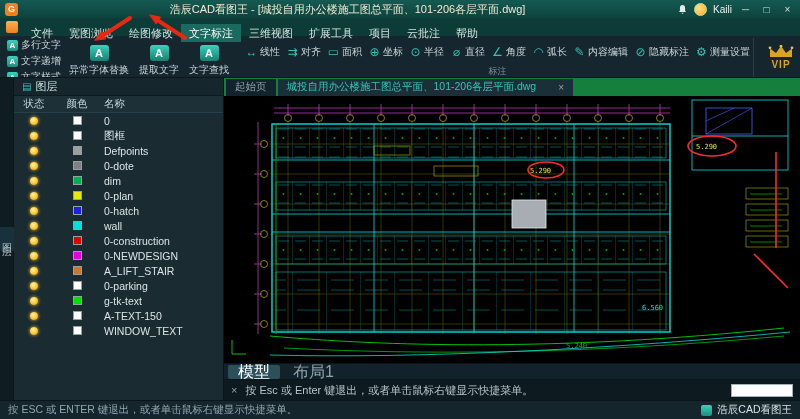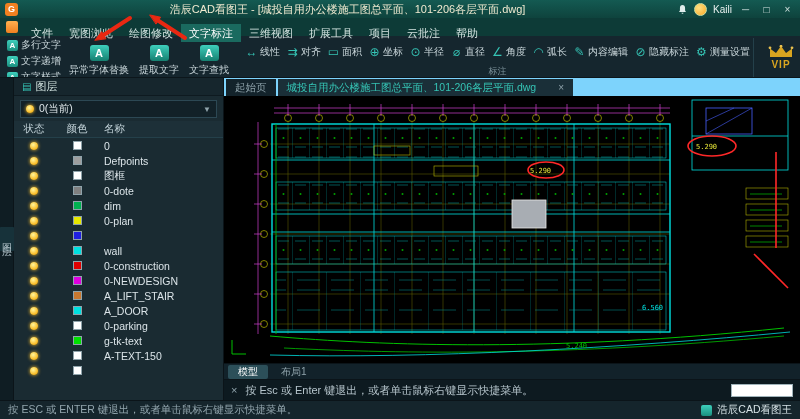--- a/index.html
+++ b/index.html
@@ -69,29 +69,29 @@
   .lrow { display:flex; align-items:center; height:15px; font-size:10.5px; color:#dbe4e8; }
   .cell-state { width:40px; display:flex; justify-content:center; }
   .cell-color { width:46px; display:flex; justify-content:center; }
   .swatch { width:9px; height:9px; border:1px solid #8fa3ab; display:inline-block; }
   .bulb { width:8px; height:8px; border-radius:50%;
           background:radial-gradient(circle at 40% 35%, #fff59d, #fbc02d 60%, #b8860b);
           box-shadow:0 0 3px 1px rgba(251,192,45,.55); display:inline-block; }
   .lname { flex:1; padding-left:4px; white-space:nowrap; overflow:hidden; }
 
   .main { flex:1; display:flex; flex-direction:column; min-width:0; }
-  .doctabs { height:18px; background:#7dd3fc; display:flex; align-items:flex-end; gap:2px; padding:0 2px; }
+  .doctabs { height:18px; background:#15803d; display:flex; align-items:center; gap:2px; padding:0 2px; }
   .dtab { height:17px; display:flex; align-items:center; gap:6px; padding:0 9px; font-size:10.5px; color:#8fa3ab;
           background:#13232b; white-space:nowrap; }
   .dtab.active { background:#1a2f38; color:#35c4b5;gap:22px; }
   .dtab .x { color:#8fa3ab; font-size:10px; }
   .canvas { flex:1; background:#000; min-height:0; position:relative; }
   .canvas svg { width:100%; height:100%; display:block; }
   .sheettabs { height:16px; background:#12222a; display:flex; align-items:center; padding:0 4px; gap:3px; border-top:1px solid #0b1419; }
-  .stab { padding:0 10px; height:14px; line-height:14px; font-size:10px; color:#8fa3ab; }
+  .stab { padding:0 10px; height:14px; line-height:14px; font-size:16px; color:#8fa3ab; }
   .stab.active { background:#2c4f59; color:#fff; border-radius:2px; }
   .cmdline { height:21px; background:#0d1a20; display:flex; align-items:center; gap:8px; padding:0 7px; border-top:1px solid #0b1419; }
   .cmd-close { color:#8fa3ab; font-size:11px; }
   .cmd-text { color:#b6c5cc; font-size:11px; flex:1; white-space:nowrap; overflow:hidden; }
   .cmd-input { width:62px; height:13px; background:#fff; border:1px solid #9fb3ba; }
 
   .statusbar { height:19px; background:#15252c; display:flex; align-items:center; padding:0 8px; font-size:10.5px;
                color:#93a6ae; border-top:1px solid #0b1419; }
   .sb-right { margin-left:auto; display:flex; align-items:center; gap:5px; color:#d6e2e6; }
   .sb-logo { width:11px; height:11px; border-radius:2px; background:linear-gradient(#3ecfbc,#1a8f7f); }
@@ -235,172 +235,160 @@
   <div class="content">
     <div class="vstrip">
       <span class="vtab">图层</span>
     </div>
 
     <div class="layers-panel">
       <div class="panel-tab">
         <span class="ptab-icon">▤</span>
         <span>图层</span>
       </div>
-      <div class="layer-combo">
-        <span class="bulb"></span>
-        <span>0(当前)</span>
-        <span class="combo-caret">▼</span>
-      </div>
       <div class="tbl-head">
         <span class="th-state">状态</span>
         <span class="th-color">颜色</span>
         <span class="th-name">名称</span>
       </div>
       <div class="tbl-body" id="layer-rows">
           <div class="lrow">
             <span class="cell-state">
               <span class="bulb"></span>
             </span>
             <span class="cell-color">
               <span class="swatch" style="background: rgb(255, 255, 255);"></span>
             </span>
             <span class="lname">0</span>
           </div>
           <div class="lrow">
             <span class="cell-state">
               <span class="bulb"></span>
             </span>
             <span class="cell-color">
+              <span class="swatch" style="background: rgb(255, 255, 255);"></span>
+            </span>
+            <span class="lname">图框</span>
+          </div>
+          <div class="lrow">
+            <span class="cell-state">
+              <span class="bulb"></span>
+            </span>
+            <span class="cell-color">
               <span class="swatch" style="background: rgb(158, 158, 158);"></span>
             </span>
             <span class="lname">Defpoints</span>
           </div>
           <div class="lrow">
             <span class="cell-state">
               <span class="bulb"></span>
             </span>
             <span class="cell-color">
+              <span class="swatch" style="background: rgb(128, 128, 128);"></span>
+            </span>
+            <span class="lname">0-dote</span>
+          </div>
+          <div class="lrow">
+            <span class="cell-state">
+              <span class="bulb"></span>
+            </span>
+            <span class="cell-color">
+              <span class="swatch" style="background: rgb(0, 176, 80);"></span>
+            </span>
+            <span class="lname">dim</span>
+          </div>
+          <div class="lrow">
+            <span class="cell-state">
+              <span class="bulb"></span>
+            </span>
+            <span class="cell-color">
+              <span class="swatch" style="background: rgb(232, 232, 0);"></span>
+            </span>
+            <span class="lname">0-plan</span>
+          </div>
+          <div class="lrow">
+            <span class="cell-state">
+              <span class="bulb"></span>
+            </span>
+            <span class="cell-color">
+              <span class="swatch" style="background: rgb(32, 32, 224);"></span>
+            </span>
+            <span class="lname">0-hatch</span>
+          </div>
+          <div class="lrow">
+            <span class="cell-state">
+              <span class="bulb"></span>
+            </span>
+            <span class="cell-color">
+              <span class="swatch" style="background: rgb(0, 224, 224);"></span>
+            </span>
+            <span class="lname">wall</span>
+          </div>
+          <div class="lrow">
+            <span class="cell-state">
+              <span class="bulb"></span>
+            </span>
+            <span class="cell-color">
+              <span class="swatch" style="background: rgb(224, 0, 0);"></span>
+            </span>
+            <span class="lname">0-construction</span>
+          </div>
+          <div class="lrow">
+            <span class="cell-state">
+              <span class="bulb"></span>
+            </span>
+            <span class="cell-color">
+              <span class="swatch" style="background: rgb(224, 0, 224);"></span>
+            </span>
+            <span class="lname">0-NEWDESIGN</span>
+          </div>
+          <div class="lrow">
+            <span class="cell-state">
+              <span class="bulb"></span>
+            </span>
+            <span class="cell-color">
+              <span class="swatch" style="background: rgb(200, 120, 48);"></span>
+            </span>
+            <span class="lname">A_LIFT_STAIR</span>
+          </div>
+          <div class="lrow">
+            <span class="cell-state">
+              <span class="bulb"></span>
+            </span>
+            <span class="cell-color">
               <span class="swatch" style="background: rgb(255, 255, 255);"></span>
             </span>
-            <span class="lname">图框</span>
-          </div>
-          <div class="lrow">
-            <span class="cell-state">
-              <span class="bulb"></span>
-            </span>
-            <span class="cell-color">
-              <span class="swatch" style="background: rgb(128, 128, 128);"></span>
-            </span>
-            <span class="lname">0-dote</span>
-          </div>
-          <div class="lrow">
-            <span class="cell-state">
-              <span class="bulb"></span>
-            </span>
-            <span class="cell-color">
-              <span class="swatch" style="background: rgb(0, 176, 80);"></span>
-            </span>
-            <span class="lname">dim</span>
-          </div>
-          <div class="lrow">
-            <span class="cell-state">
-              <span class="bulb"></span>
-            </span>
-            <span class="cell-color">
-              <span class="swatch" style="background: rgb(232, 232, 0);"></span>
-            </span>
-            <span class="lname">0-plan</span>
-          </div>
-          <div class="lrow">
-            <span class="cell-state">
-              <span class="bulb"></span>
-            </span>
-            <span class="cell-color">
-              <span class="swatch" style="background: rgb(32, 32, 224);"></span>
-            </span>
-          </div>
-          <div class="lrow">
-            <span class="cell-state">
-              <span class="bulb"></span>
-            </span>
-            <span class="cell-color">
-              <span class="swatch" style="background: rgb(0, 224, 224);"></span>
-            </span>
-            <span class="lname">wall</span>
-          </div>
-          <div class="lrow">
-            <span class="cell-state">
-              <span class="bulb"></span>
-            </span>
-            <span class="cell-color">
-              <span class="swatch" style="background: rgb(224, 0, 0);"></span>
-            </span>
-            <span class="lname">0-construction</span>
-          </div>
-          <div class="lrow">
-            <span class="cell-state">
-              <span class="bulb"></span>
-            </span>
-            <span class="cell-color">
-              <span class="swatch" style="background: rgb(224, 0, 224);"></span>
-            </span>
-            <span class="lname">0-NEWDESIGN</span>
-          </div>
-          <div class="lrow">
-            <span class="cell-state">
-              <span class="bulb"></span>
-            </span>
-            <span class="cell-color">
-              <span class="swatch" style="background: rgb(200, 120, 48);"></span>
-            </span>
-            <span class="lname">A_LIFT_STAIR</span>
-          </div>
-          <div class="lrow">
-            <span class="cell-state">
-              <span class="bulb"></span>
-            </span>
-            <span class="cell-color">
-              <span class="swatch" style="background: rgb(0, 224, 224);"></span>
-            </span>
-            <span class="lname">A_DOOR</span>
+            <span class="lname">0-parking</span>
+          </div>
+          <div class="lrow">
+            <span class="cell-state">
+              <span class="bulb"></span>
+            </span>
+            <span class="cell-color">
+              <span class="swatch" style="background: rgb(0, 224, 0);"></span>
+            </span>
+            <span class="lname">g-tk-text</span>
           </div>
           <div class="lrow">
             <span class="cell-state">
               <span class="bulb"></span>
             </span>
             <span class="cell-color">
               <span class="swatch" style="background: rgb(255, 255, 255);"></span>
             </span>
-            <span class="lname">0-parking</span>
-          </div>
-          <div class="lrow">
-            <span class="cell-state">
-              <span class="bulb"></span>
-            </span>
-            <span class="cell-color">
-              <span class="swatch" style="background: rgb(0, 224, 0);"></span>
-            </span>
-            <span class="lname">g-tk-text</span>
+            <span class="lname">A-TEXT-150</span>
           </div>
           <div class="lrow">
             <span class="cell-state">
               <span class="bulb"></span>
             </span>
             <span class="cell-color">
               <span class="swatch" style="background: rgb(255, 255, 255);"></span>
             </span>
-            <span class="lname">A-TEXT-150</span>
-          </div>
-          <div class="lrow">
-            <span class="cell-state">
-              <span class="bulb"></span>
-            </span>
-            <span class="cell-color">
-              <span class="swatch" style="background: rgb(255, 255, 255);"></span>
-            </span>
+            <span class="lname">WINDOW_TEXT</span>
           </div>
         </div>
     </div>
 
     <div class="main">
       <div class="doctabs" id="doc-tabs">
           <div class="dtab">
             <span>起始页</span>
           </div>
           <div class="dtab active">

